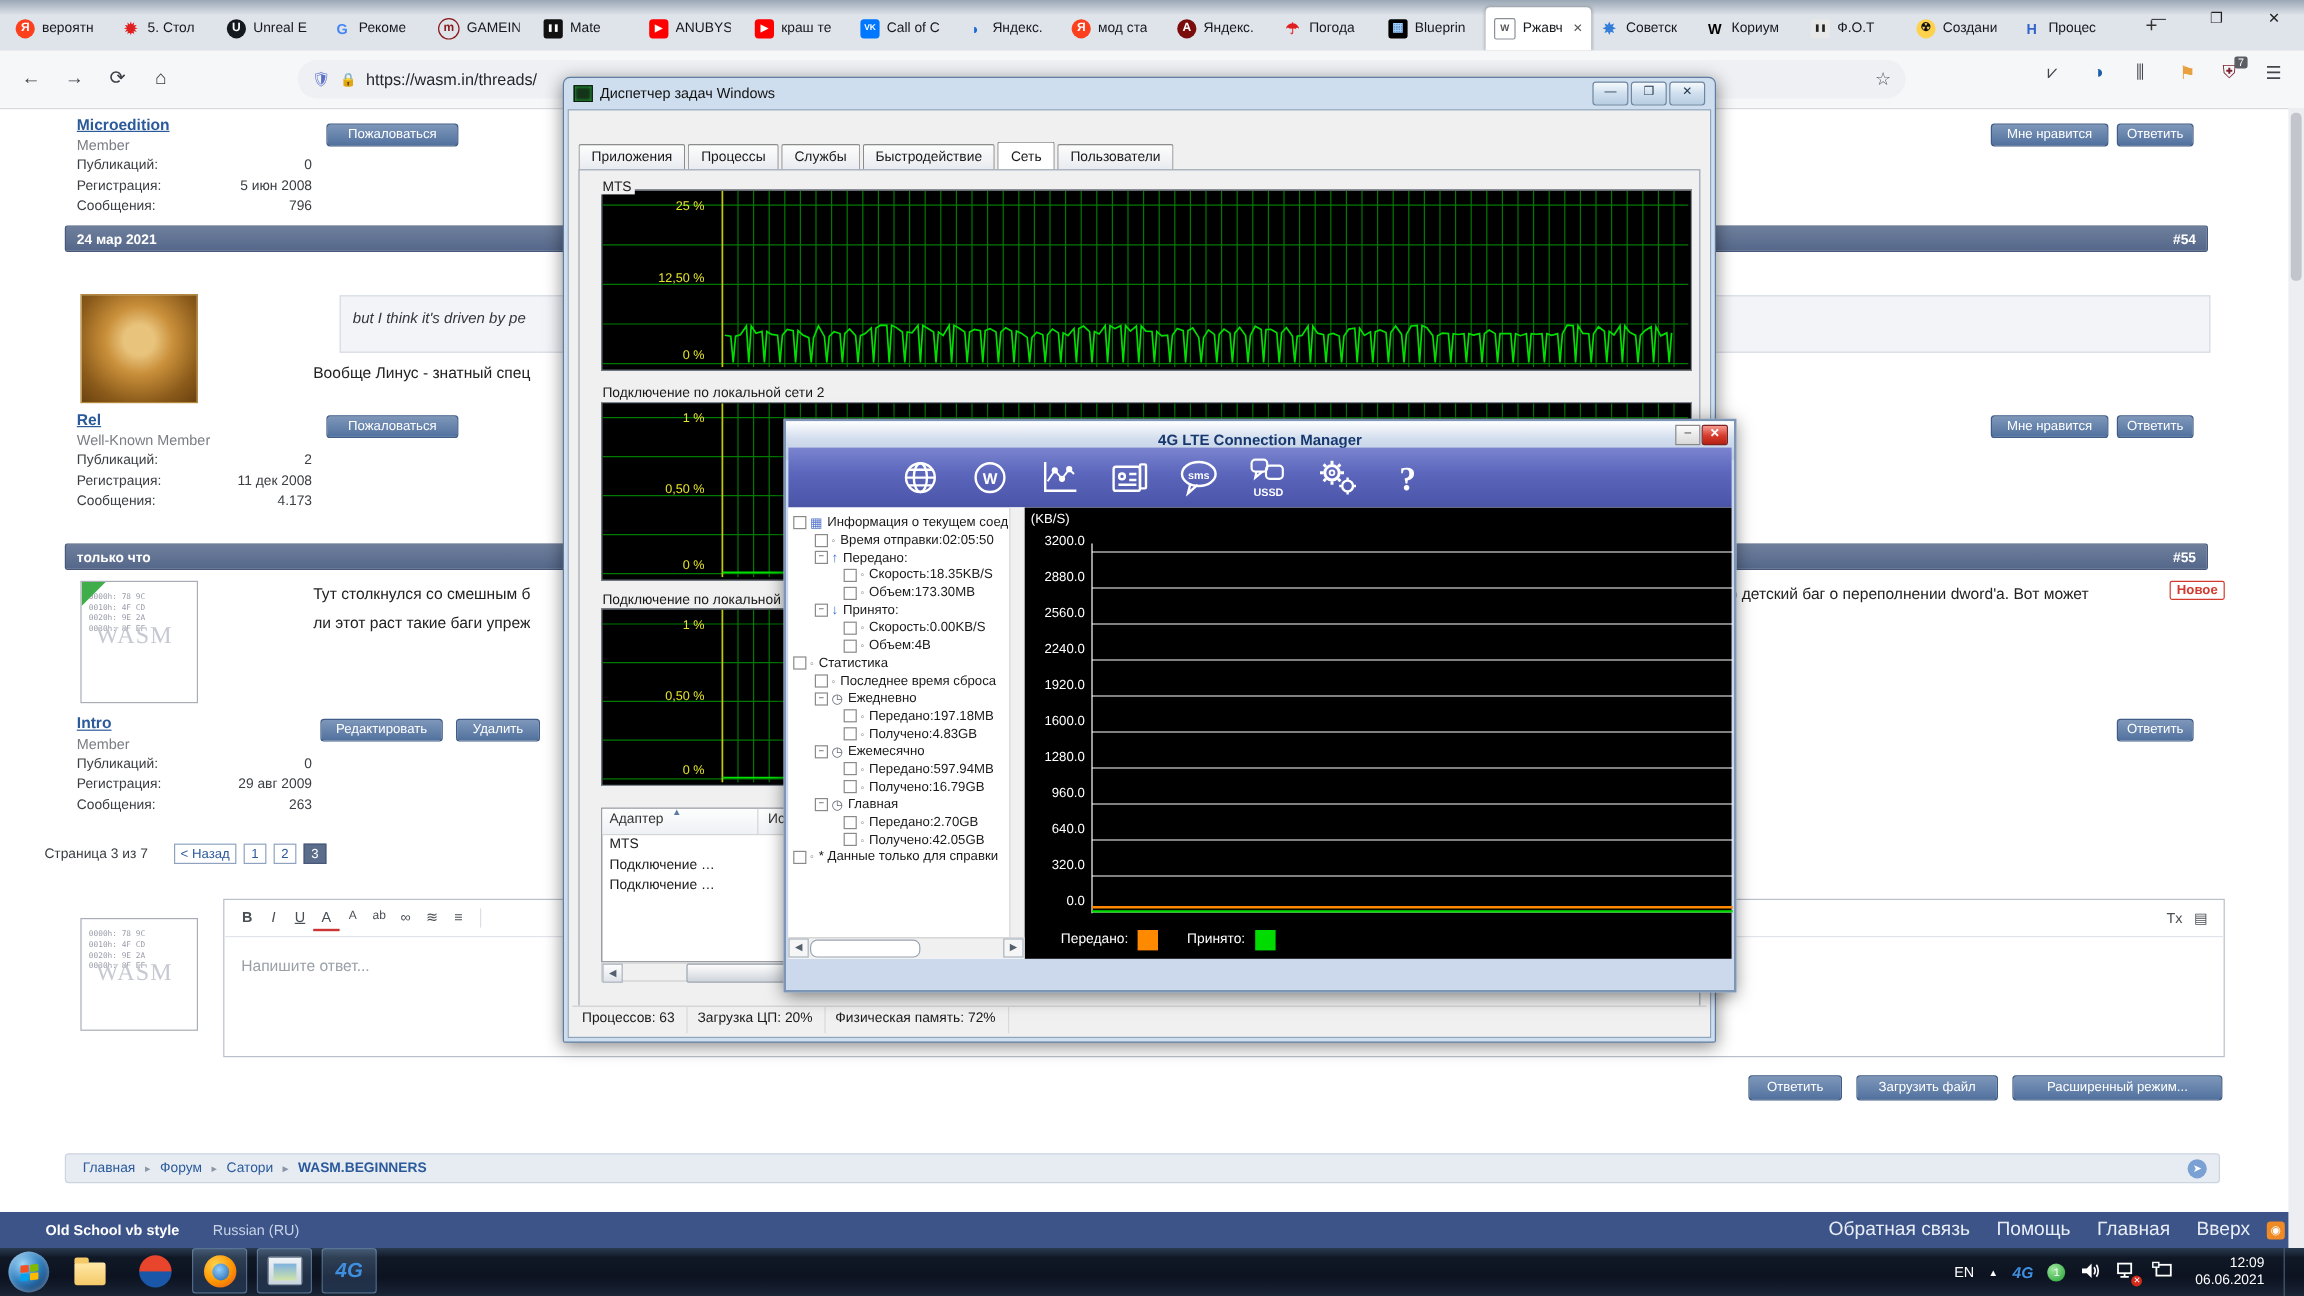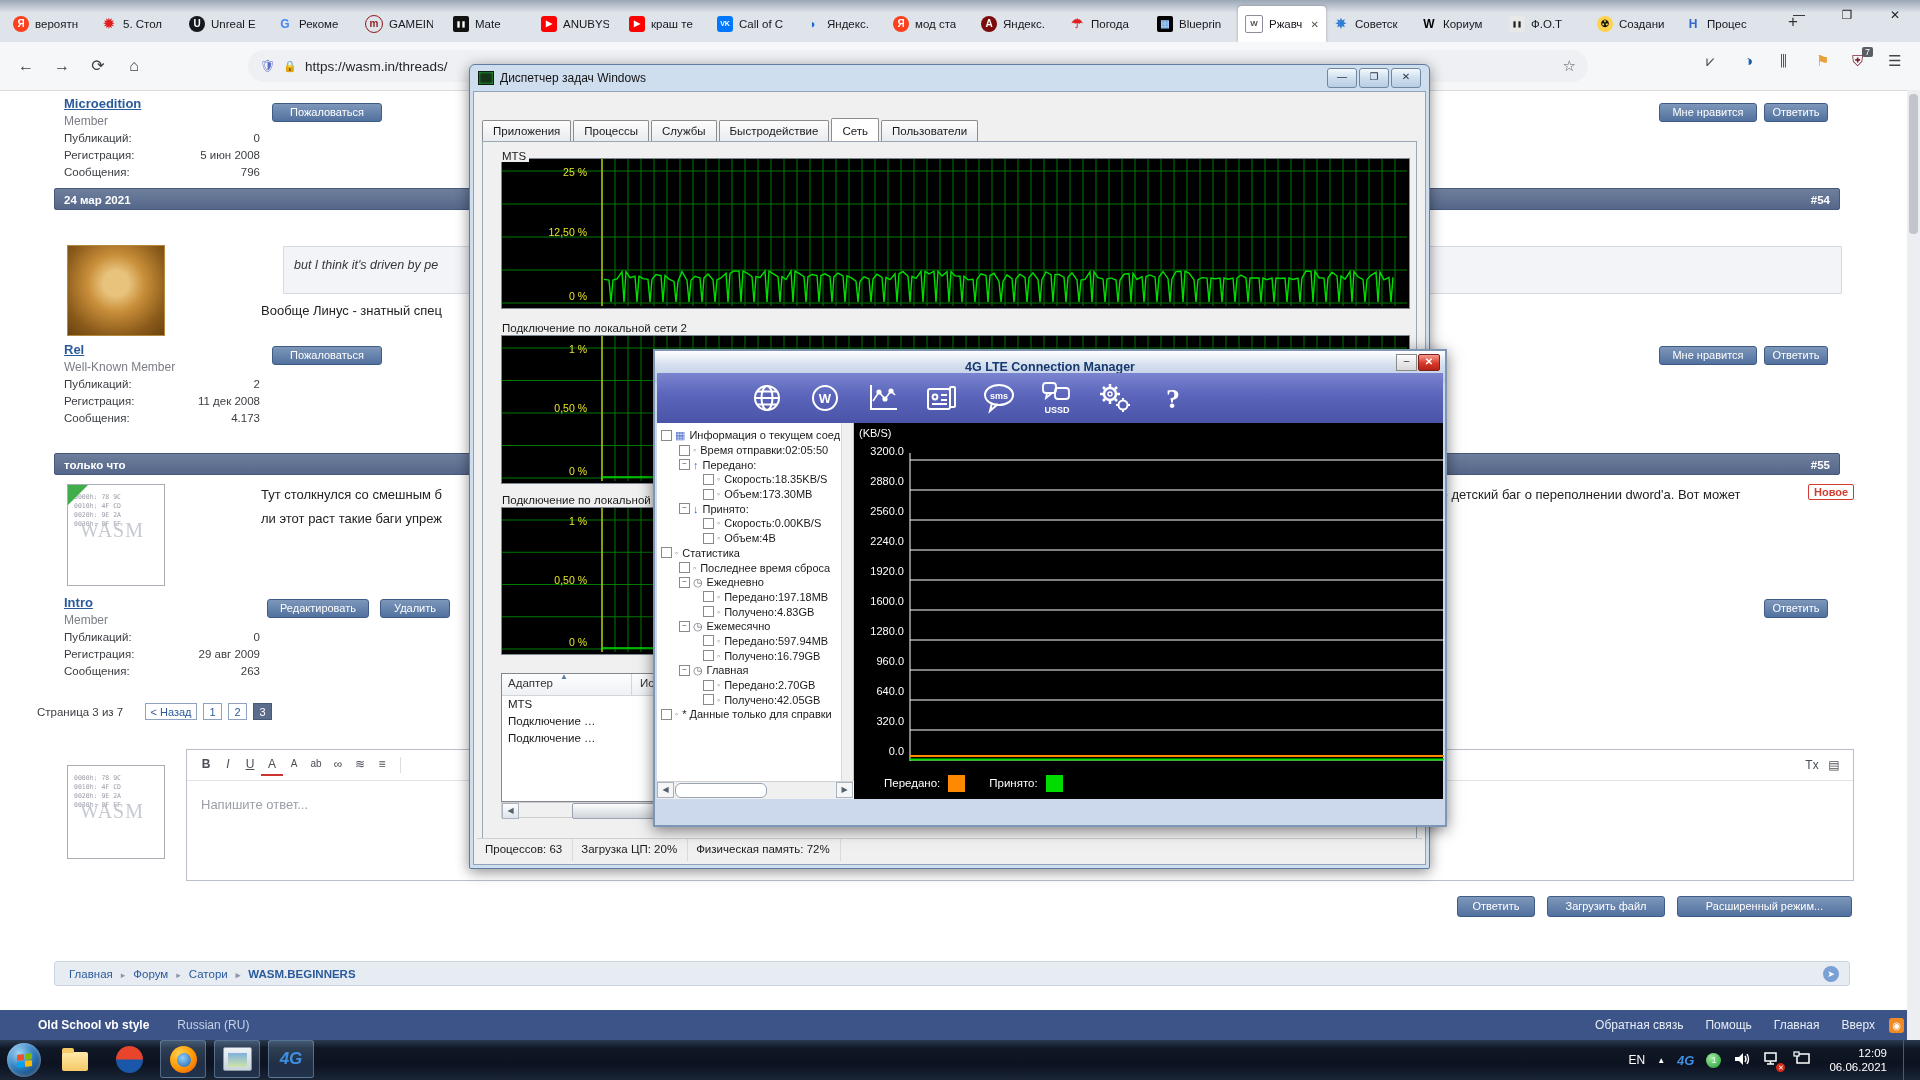--- a/index.html
+++ b/index.html
@@ -52,21 +52,21 @@
   .newbadge{border:1px solid #d23b2f;color:#d23b2f;background:#fff;font-size:11px;font-weight:bold;
     padding:1px 5px;border-radius:2px;}
   .pgbox{border:1px solid #8fa3c0;background:#fff;color:#2b5a9b;font-size:11px;width:19px;height:17px;
     text-align:center;line-height:17px;box-sizing:border-box;}
   .pgbox.cur{background:#5c6d8c;color:#fff;border-color:#47587a;}
   #editor{border:1px solid #b9bfca;background:#fff;}
   #edtools{height:30px;border-bottom:1px solid #e2e4e9;display:flex;align-items:center;gap:2px;padding:0 8px;}
   .edbtn{width:22px;height:20px;text-align:center;line-height:20px;color:#4a4e55;font-size:12px;}
   .edsep{width:1px;height:16px;background:#dcdee3;margin:0 5px;}
   #footerbar{background:#3c5488;color:#fff;}
-  .footlink{color:#e8edf6;font-size:12px;}
+  .footlink{color:#e8edf6;font-size:16px;}
   #crumbbar{background:#e7ecf3;border:1px solid #ccd4e0;border-radius:3px;}
   .crumb{color:#2b5a9b;font-size:11.5px;}
   .crumb.bold{font-weight:bold;}
   .crumb+.crumb::before{content:"▸";color:#8b95a5;margin:0 8px;font-size:9px;}
   
   #tmwin{position:absolute;left:469px;top:64px;width:961px;height:805px;z-index:10;
     background:#cfdeee;border:1px solid #5f7da0;border-radius:6px 6px 2px 2px;
     box-shadow:0 3px 14px rgba(0,0,0,.45);box-sizing:border-box;}
   #tmtitle{height:26px;display:flex;align-items:center;padding:0 8px;color:#111;font-size:12px;gap:6px;}
   .aerobtn{width:28px;height:18px;border:1px solid #70879f;border-radius:3px;

